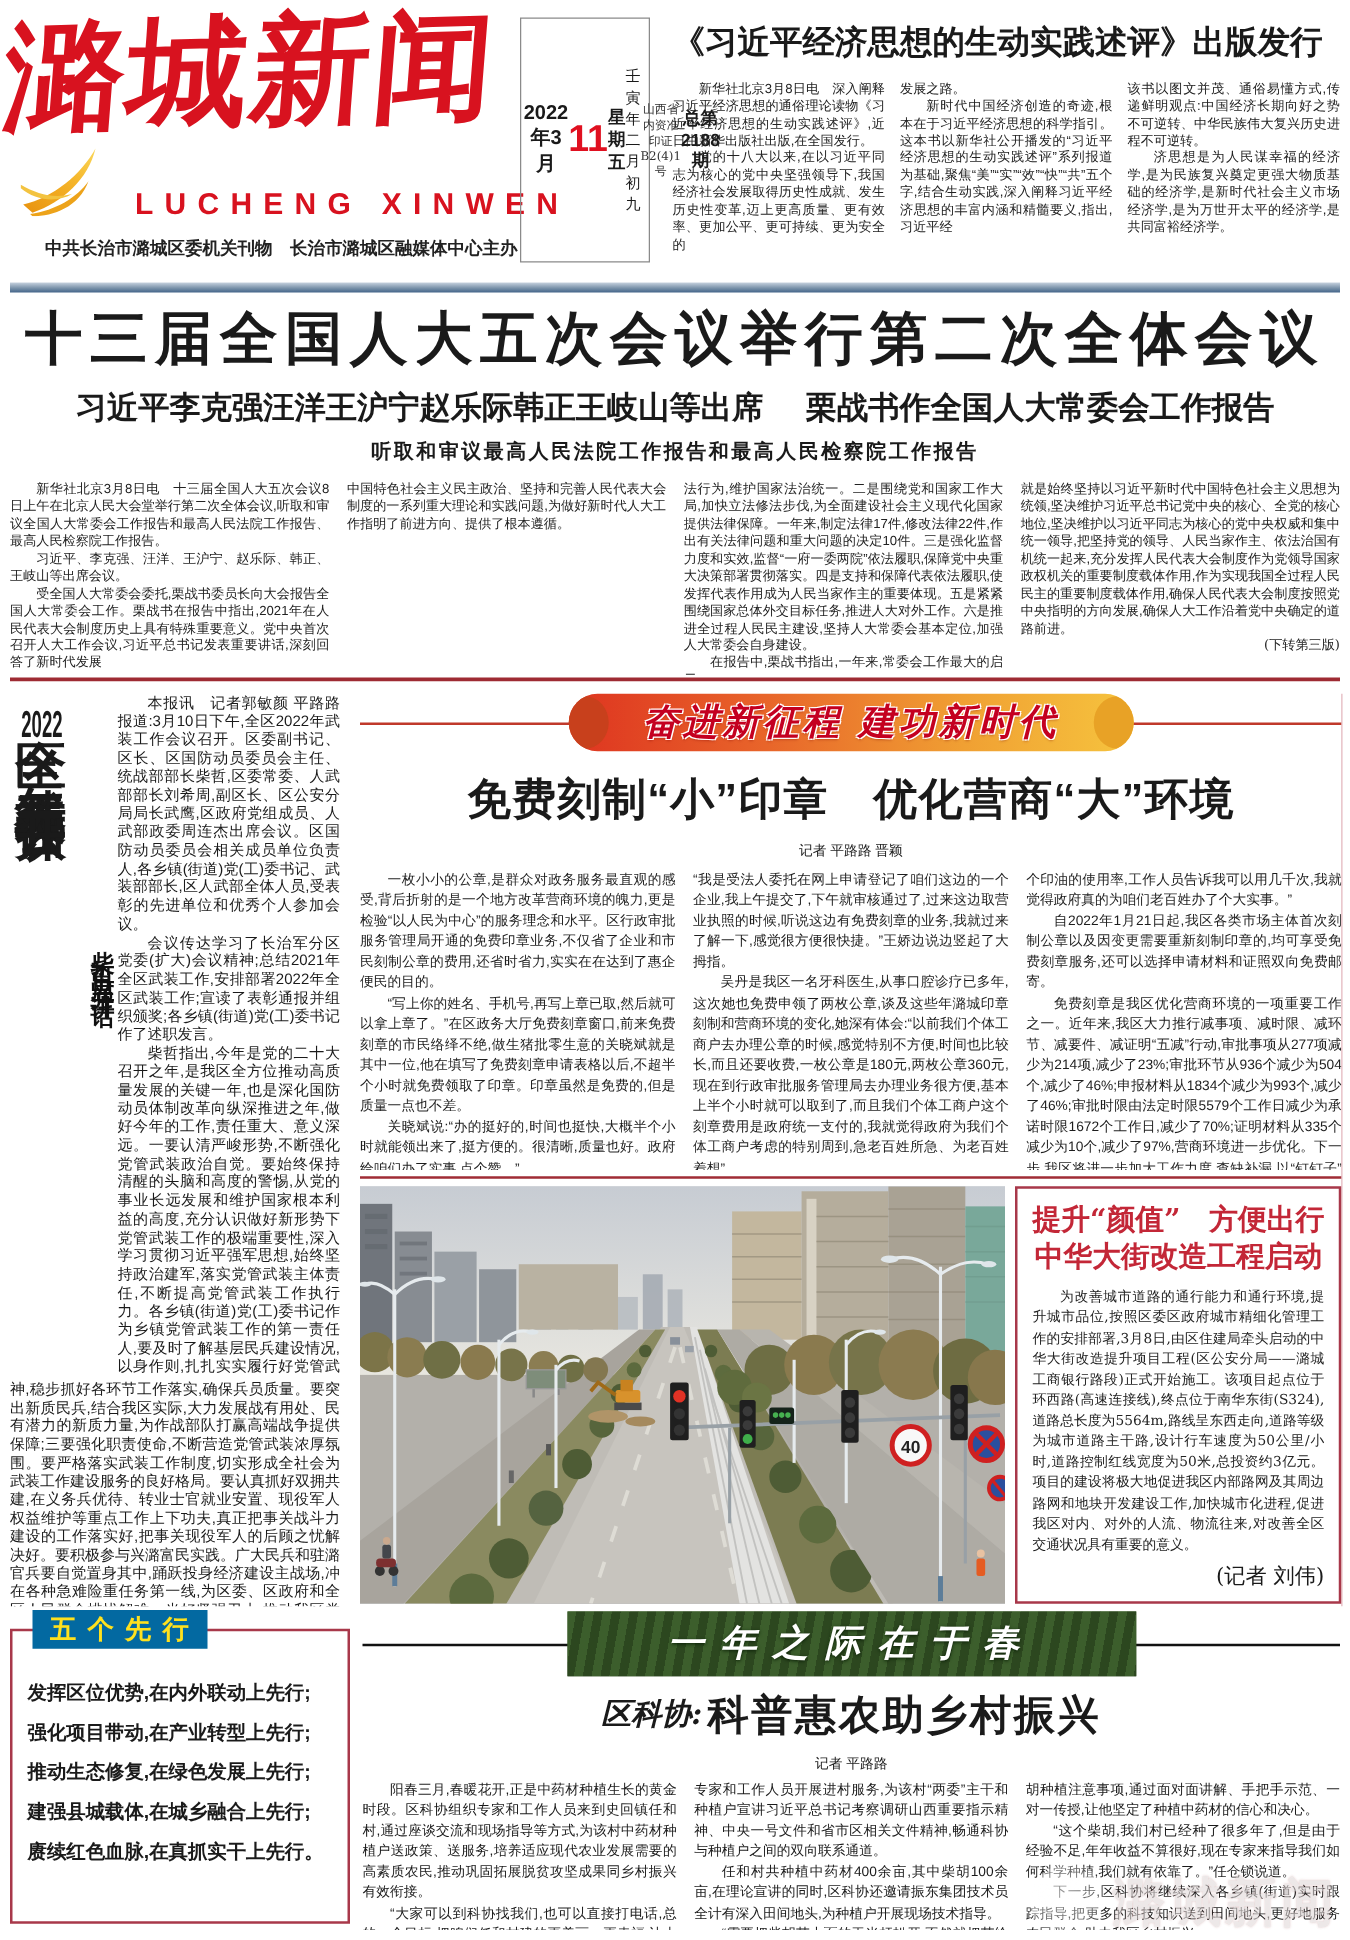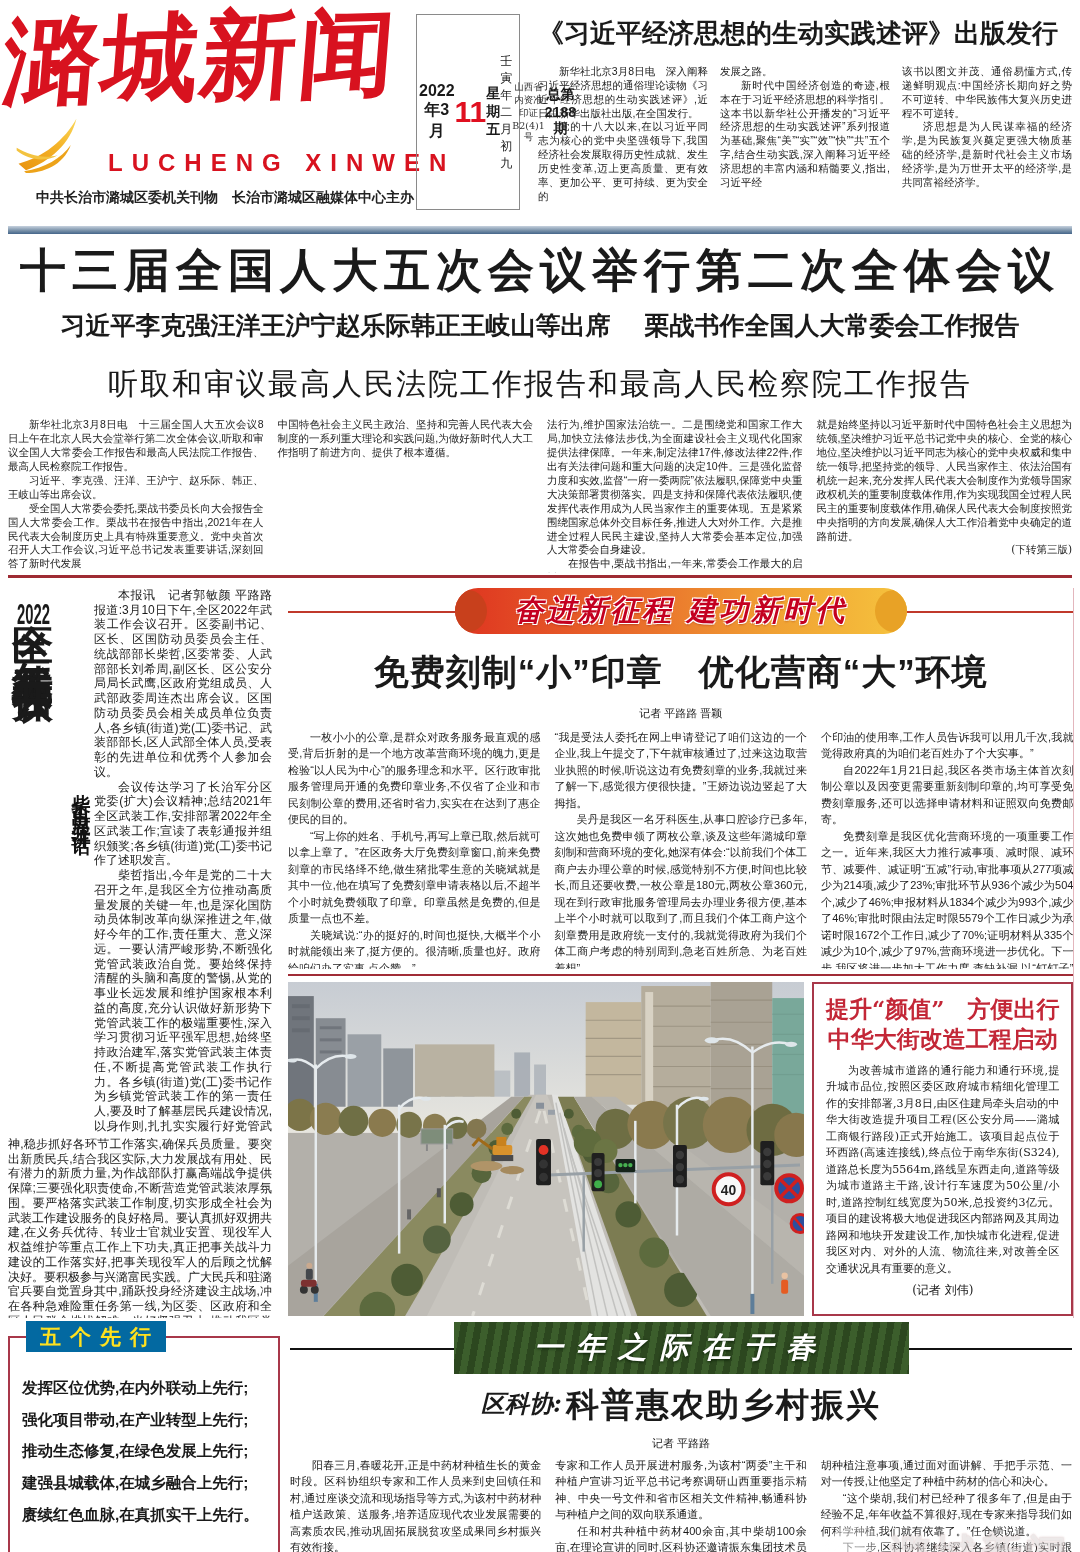--- a/index.html
+++ b/index.html
@@ -36,21 +36,21 @@
   .top-cols .col { flex:1; font-size:10.5px; line-height:1.32; text-align:justify; color:#222; }
   
   .col p, .body p { text-indent:2em; }
   .cont p:first-child { text-indent:0; }
   
   .blue-bar { height:8px; margin:0 8px; background:linear-gradient(180deg,#c6d1de 0%,#7b93aa 55%,#44658a 100%); }
   
   .lead { text-align:center; padding:10px 8px 0 8px; }
   .lead-headline { font-size:46px; font-weight:900; letter-spacing:6px; white-space:nowrap; line-height:1.15; }
   .lead-sub1 { display:flex; justify-content:center; gap:34px; margin-top:12px; font-size:25px; font-weight:800; white-space:nowrap; }
-  .lead-sub2 { margin-top:22px; font-size:30px; font-weight:400; letter-spacing:2px; }
+  .lead-sub2 { margin-top:9px; font-size:16px; font-weight:700; letter-spacing:2px; }
   .lead-cols { display:flex; gap:14px; padding:13px 8px 5px 8px; height:168px; overflow:hidden; }
   .lead-cols .col { flex:1; font-size:10.5px; line-height:1.33; text-align:justify; color:#222; }
   .lead-cols .col:last-child p:last-child { text-align:right; text-indent:0; font-family:"DejaVu Serif",serif; }
   .red-rule { height:3px; background:#9e2b33; margin:2px 8px; }
   
   .middle { display:flex; padding:8px 8px 0 8px; height:738px; }
   .left-art { width:272px; flex:none; overflow:hidden; padding-right:8px; }
   .left-top { display:flex; height:545px; overflow:hidden; }
   .vtitle {
     width:50px; flex:none; writing-mode:vertical-rl; text-orientation:mixed;
@@ -91,21 +91,21 @@
   .photo svg { display:block; width:100%; height:100%; }
   .road-box { flex:1; border:2px solid #a8384a; padding:10px 12px; overflow:hidden; background:#fff; }
   .road-title {
     color:#c32737; font-weight:900; font-size:23px; line-height:1.32; text-align:center;
     font-family:"DejaVu Serif",serif; white-space:nowrap;
   }
   .road-body {
     margin-top:8px; font-size:11px; line-height:1.5; text-align:justify;
     font-family:"DejaVu Serif","Liberation Serif",serif; color:#222;
   }
-  .road-sign { text-align:center; font-size:12px; margin-top:5px; font-family:"DejaVu Serif",serif; }
+  .road-sign { text-align:right; font-size:17px; margin-top:5px; font-family:"DejaVu Serif",serif; }
   
   .bottom { display:flex; padding:4px 8px 0 8px; height:262px; }
   .five-box {
     width:272px; flex:none; border:2px solid #a8384a; margin-top:14px; height:236px;
     position:relative; padding:34px 10px 10px 12px;
   }
   .five-label {
     position:absolute; top:-17px; left:16px; background:#0369a1; color:#ffe11e;
     font-size:21px; font-weight:900; letter-spacing:9px; padding:5px 6px 5px 14px; line-height:1;
   }

